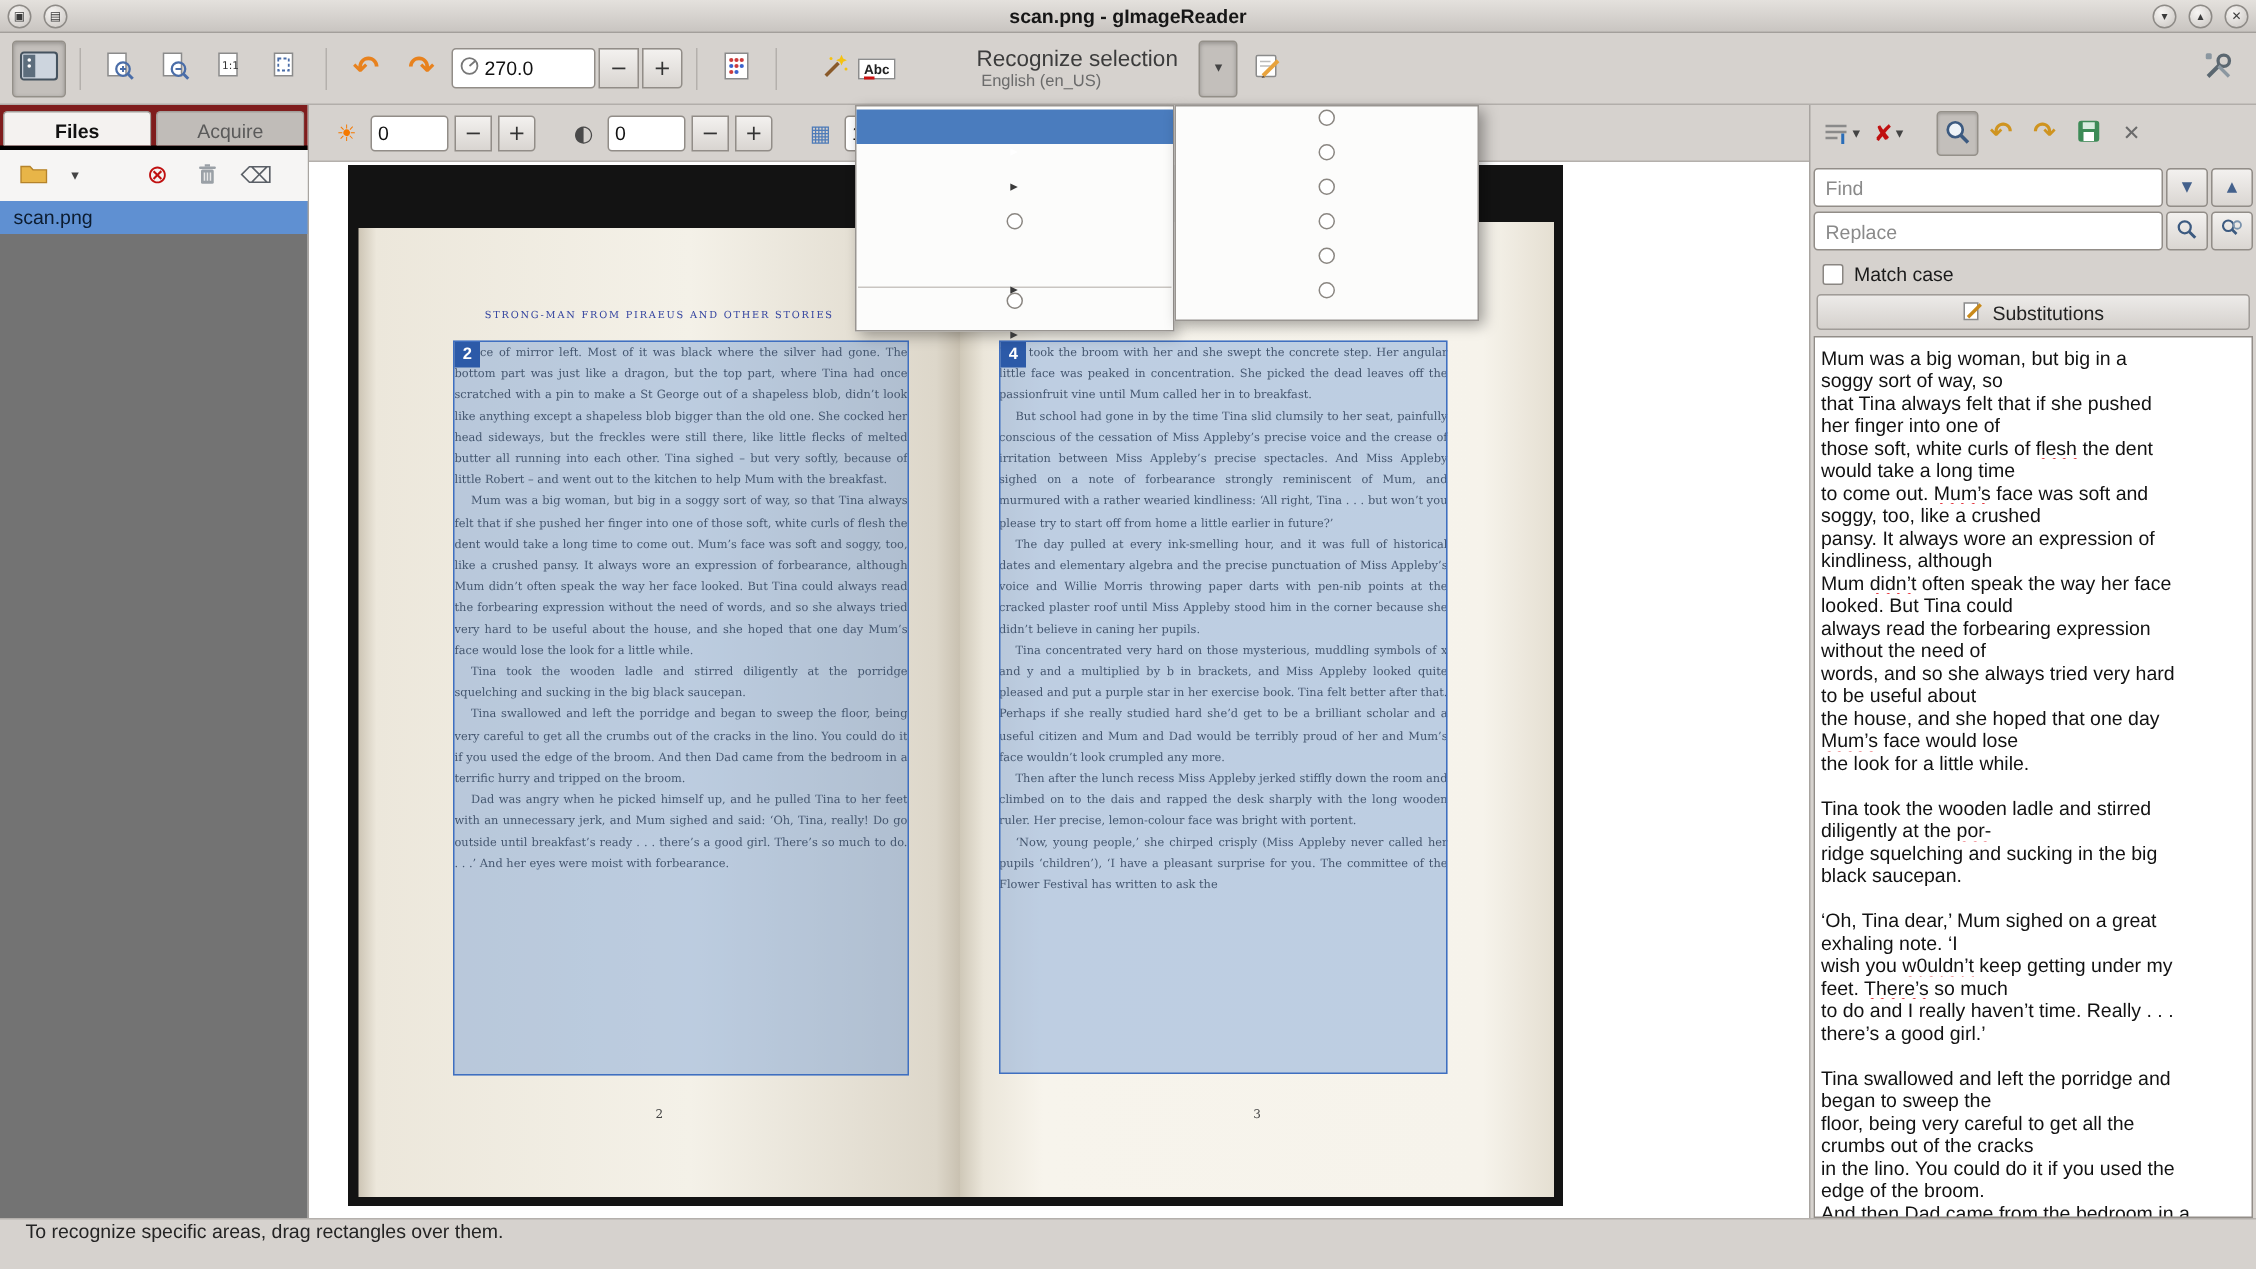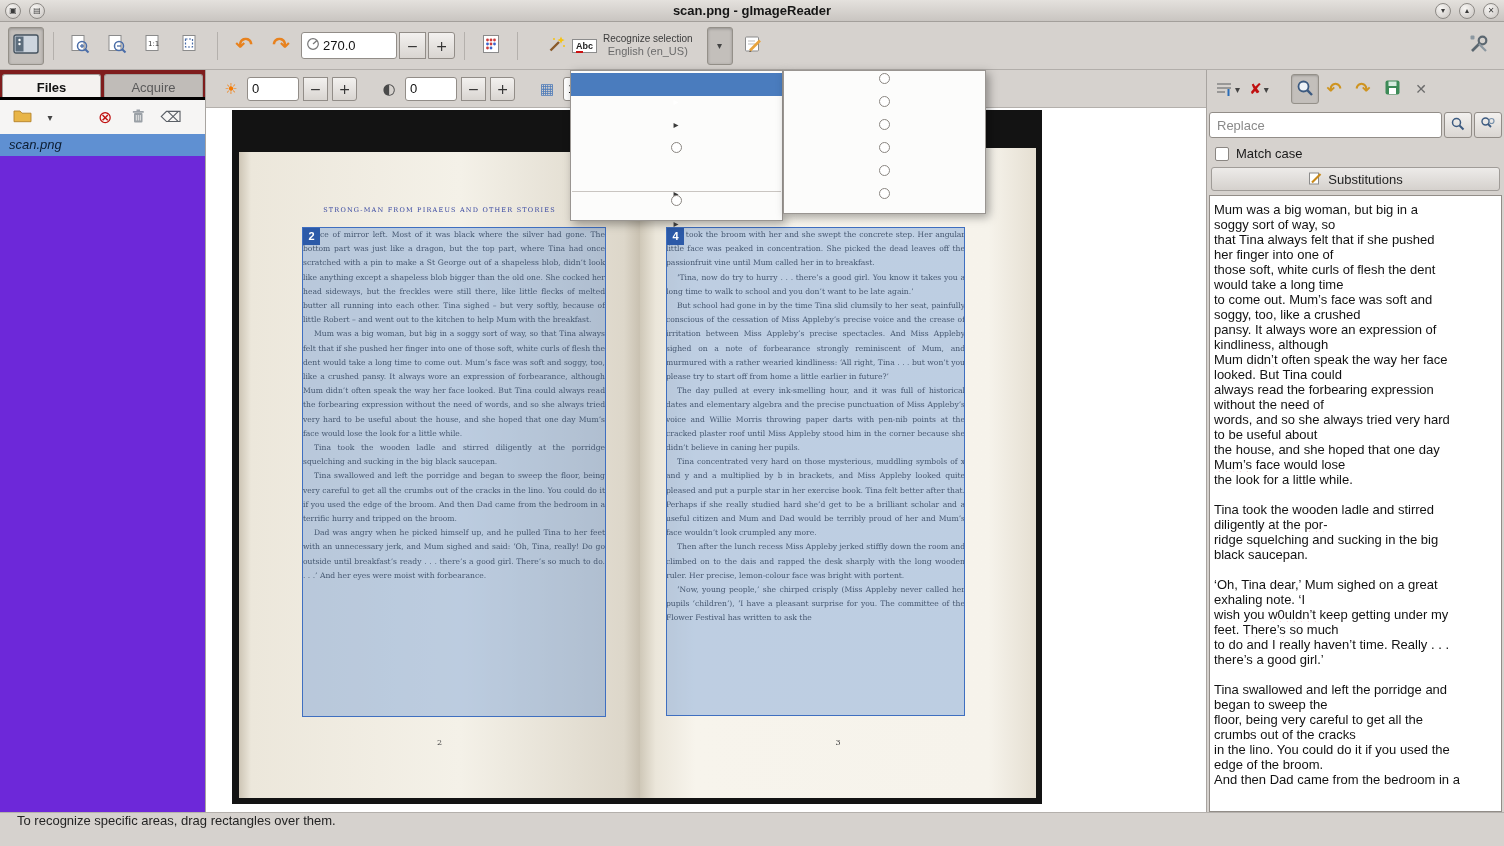--- a/index.html
+++ b/index.html
@@ -32,38 +32,38 @@
   .entry-box { display: flex; align-items: center; background: #fff; border: 1px solid #928d88;
     border-radius: 3px; height: 27px; padding: 0 4px; gap: 3px; }
   .bare-input { border: none; outline: none; background: transparent; font-family: inherit; font-size: 13px; color: #111; }
   .spin-btn { width: 27px; height: 27px; border: 1px solid #928d88; background: linear-gradient(#f3f1ef, #d9d5d1);
     display: flex; align-items: center; justify-content: center; font-size: 14px; color: #333; margin-left: -1px; }
   .spin-btn.last { border-radius: 0 3px 3px 0; }
   .abc-box { background: #fff; border: 1px solid #8c8c8c; font-size: 9px; font-weight: bold; color: #222;
     padding: 2px 3px 1px 3px; line-height: 1; }
   .abc-box b { border-bottom: 2px solid #cc1111; font-weight: bold; }
   .rec-text { text-align: center; margin: 0 6px; line-height: 1.15; }
-  .rec-text .l1 { font-size: 10px; color: #3c3c3c; }
+  .rec-text .l1 { font-size: 15px; color: #3c3c3c; margin-left: 48px; }
   .rec-text .l2 { font-size: 11px; color: #6b6b6b; }
   .dd-arrow { font-size: 10px; color: #444; }
 
   
   .main { flex: 1; display: flex; min-height: 0; }
 
   
   .sidebar { width: 206px; flex: none; background: #fdfdfd; border-right: 1px solid #a8a4a0; display: flex; flex-direction: column; }
   .tabs { display: flex; background: #7f1d1d; padding: 4px 2px 0 2px; gap: 3px; height: 30px; flex: none; border-bottom: 3px solid #000000; }
   .tab { flex: 1; text-align: center; padding-top: 5px; font-size: 13px; color: #5a5a5a; background: #c0bcb8;
     border: 1px solid #a39f9b; border-bottom: none; border-radius: 3px 3px 0 0; }
   .tab.active { background: #f4f2f0; color: #111; font-weight: bold; }
   .file-toolbar { height: 34px; flex: none; display: flex; align-items: center; padding: 0 10px; gap: 9px; background: #f6f5f4; }
   .ft-btn { width: 24px; height: 24px; display: flex; align-items: center; justify-content: center; border-radius: 3px; }
   .remove-glyph { color: #c01010; font-size: 17px; line-height: 1; }
   .clear-glyph { color: #5a5f66; font-size: 15px; line-height: 1; }
-  .file-list { flex: 1; background: #6d28d9; font-style: italic; }
+  .file-list { flex: 1; background: #737373; }
   .file-row { height: 22px; line-height: 22px; padding: 0 9px; font-size: 13px; background: #5f90d2; color: #0c1c30; }
 
   
   .center { flex: 1; display: flex; flex-direction: column; min-width: 0; }
   .controls-bar { height: 38px; flex: none; background: #d6d2ce; border-bottom: 1px solid #b4b0ac;
     display: flex; align-items: center; padding: 0 14px; gap: 5px; }
   .cb-icon { font-size: 15px; width: 22px; text-align: center; flex: none; }
   .sun { color: #f57900; } .half { color: #4a4a4a; } .grid { color: #4e7bb8; }
   .canvas { flex: 1; position: relative; background: #ffffff; overflow: hidden; }
 
@@ -357,21 +357,20 @@
                 <p class="indent">Mum was a big woman, but big in a soggy sort of way, so that Tina always felt that if she pushed her finger into one of those soft, white curls of flesh the dent would take a long time to come out. Mum’s face was soft and soggy, too, like a crushed pansy. It always wore an expression of forbearance, although Mum didn’t often speak the way her face looked. But Tina could always read the forbearing expression without the need of words, and so she always tried very hard to be useful about the house, and she hoped that one day Mum’s face would lose the look for a little while.</p>
                 <p class="indent">Tina took the wooden ladle and stirred diligently at the porridge squelching and sucking in the big black saucepan.</p>
                 <p class="indent">Tina swallowed and left the porridge and began to sweep the floor, being very careful to get all the crumbs out of the cracks in the lino. You could do it if you used the edge of the broom. And then Dad came from the bedroom in a terrific hurry and tripped on the broom.</p>
                 <p class="indent">Dad was angry when he picked himself up, and he pulled Tina to her feet with an unnecessary jerk, and Mum sighed and said: ‘Oh, Tina, really! Do go outside until breakfast’s ready . . . there’s a good girl. There’s so much to do. . . .’ And her eyes were moist with forbearance.</p>
               </div>
             <div class="page-num">2</div>
           </div>
           <div class="page right">
             <div class="page-text" id="page-text-1">
                 <p>Tina took the broom with her and she swept the concrete step. Her angular little face was peaked in concentration. She picked the dead leaves off the passionfruit vine until Mum called her in to breakfast.</p>
-                <p class="indent">‘Tina, now do try to hurry . . . there’s a good girl. You know it takes you a long time to walk to school and you don’t want to be late again.’</p>
                 <p class="indent">But school had gone in by the time Tina slid clumsily to her seat, painfully conscious of the cessation of Miss Appleby’s precise voice and the crease of irritation between Miss Appleby’s precise spectacles. And Miss Appleby sighed on a note of forbearance strongly reminiscent of Mum, and murmured with a rather wearied kindliness: ‘All right, Tina . . . but won’t you please try to start off from home a little earlier in future?’</p>
                 <p class="indent">The day pulled at every ink-smelling hour, and it was full of historical dates and elementary algebra and the precise punctuation of Miss Appleby’s voice and Willie Morris throwing paper darts with pen-nib points at the cracked plaster roof until Miss Appleby stood him in the corner because she didn’t believe in caning her pupils.</p>
                 <p class="indent">Tina concentrated very hard on those mysterious, muddling symbols of x and y and a multiplied by b in brackets, and Miss Appleby looked quite pleased and put a purple star in her exercise book. Tina felt better after that. Perhaps if she really studied hard she’d get to be a brilliant scholar and a useful citizen and Mum and Dad would be terribly proud of her and Mum’s face wouldn’t look crumpled any more.</p>
                 <p class="indent">Then after the lunch recess Miss Appleby jerked stiffly down the room and climbed on to the dais and rapped the desk sharply with the long wooden ruler. Her precise, lemon-colour face was bright with portent.</p>
                 <p class="indent">‘Now, young people,’ she chirped crisply (Miss Appleby never called her pupils ‘children’), ‘I have a pleasant surprise for you. The committee of the Flower Festival has written to ask the</p>
               </div>
             <div class="page-num">3</div>
           </div>
           <div class="selection sel-0">
             <span class="sel-badge">2</span>
@@ -417,20 +416,29 @@
                 <rect x="4.5" y="2.5" width="8" height="4.5" fill="#d8ecdf"></rect>
                 <rect x="5" y="9" width="7" height="6" fill="#fff"></rect>
               </svg></span>
         </div>
         <div class="ot-btn">
             <span class="glyph close-glyph">✕</span>
           </div>
       </div>
 
       <div class="findbar">
+        <div class="find-row">
+          <input placeholder="Find" style="">
+          <div class="find-btn">
+              <span class="glyph">▼</span>
+            </div>
+          <div class="find-btn">
+              <span class="glyph">▲</span>
+            </div>
+        </div>
         <div class="find-row">
           <input placeholder="Replace" style="">
           <div class="find-btn">
             <span><svg width="16" height="16">
                   <circle cx="6.5" cy="6.5" r="4" fill="none" stroke="#3c5a80" stroke-width="1.5"></circle>
                   <line x1="9.5" y1="9.5" x2="13.5" y2="13.5" stroke="#3c5a80" stroke-width="2"></line>
                 </svg></span>
           </div>
           <div class="find-btn">
             <span><svg width="16" height="16">

